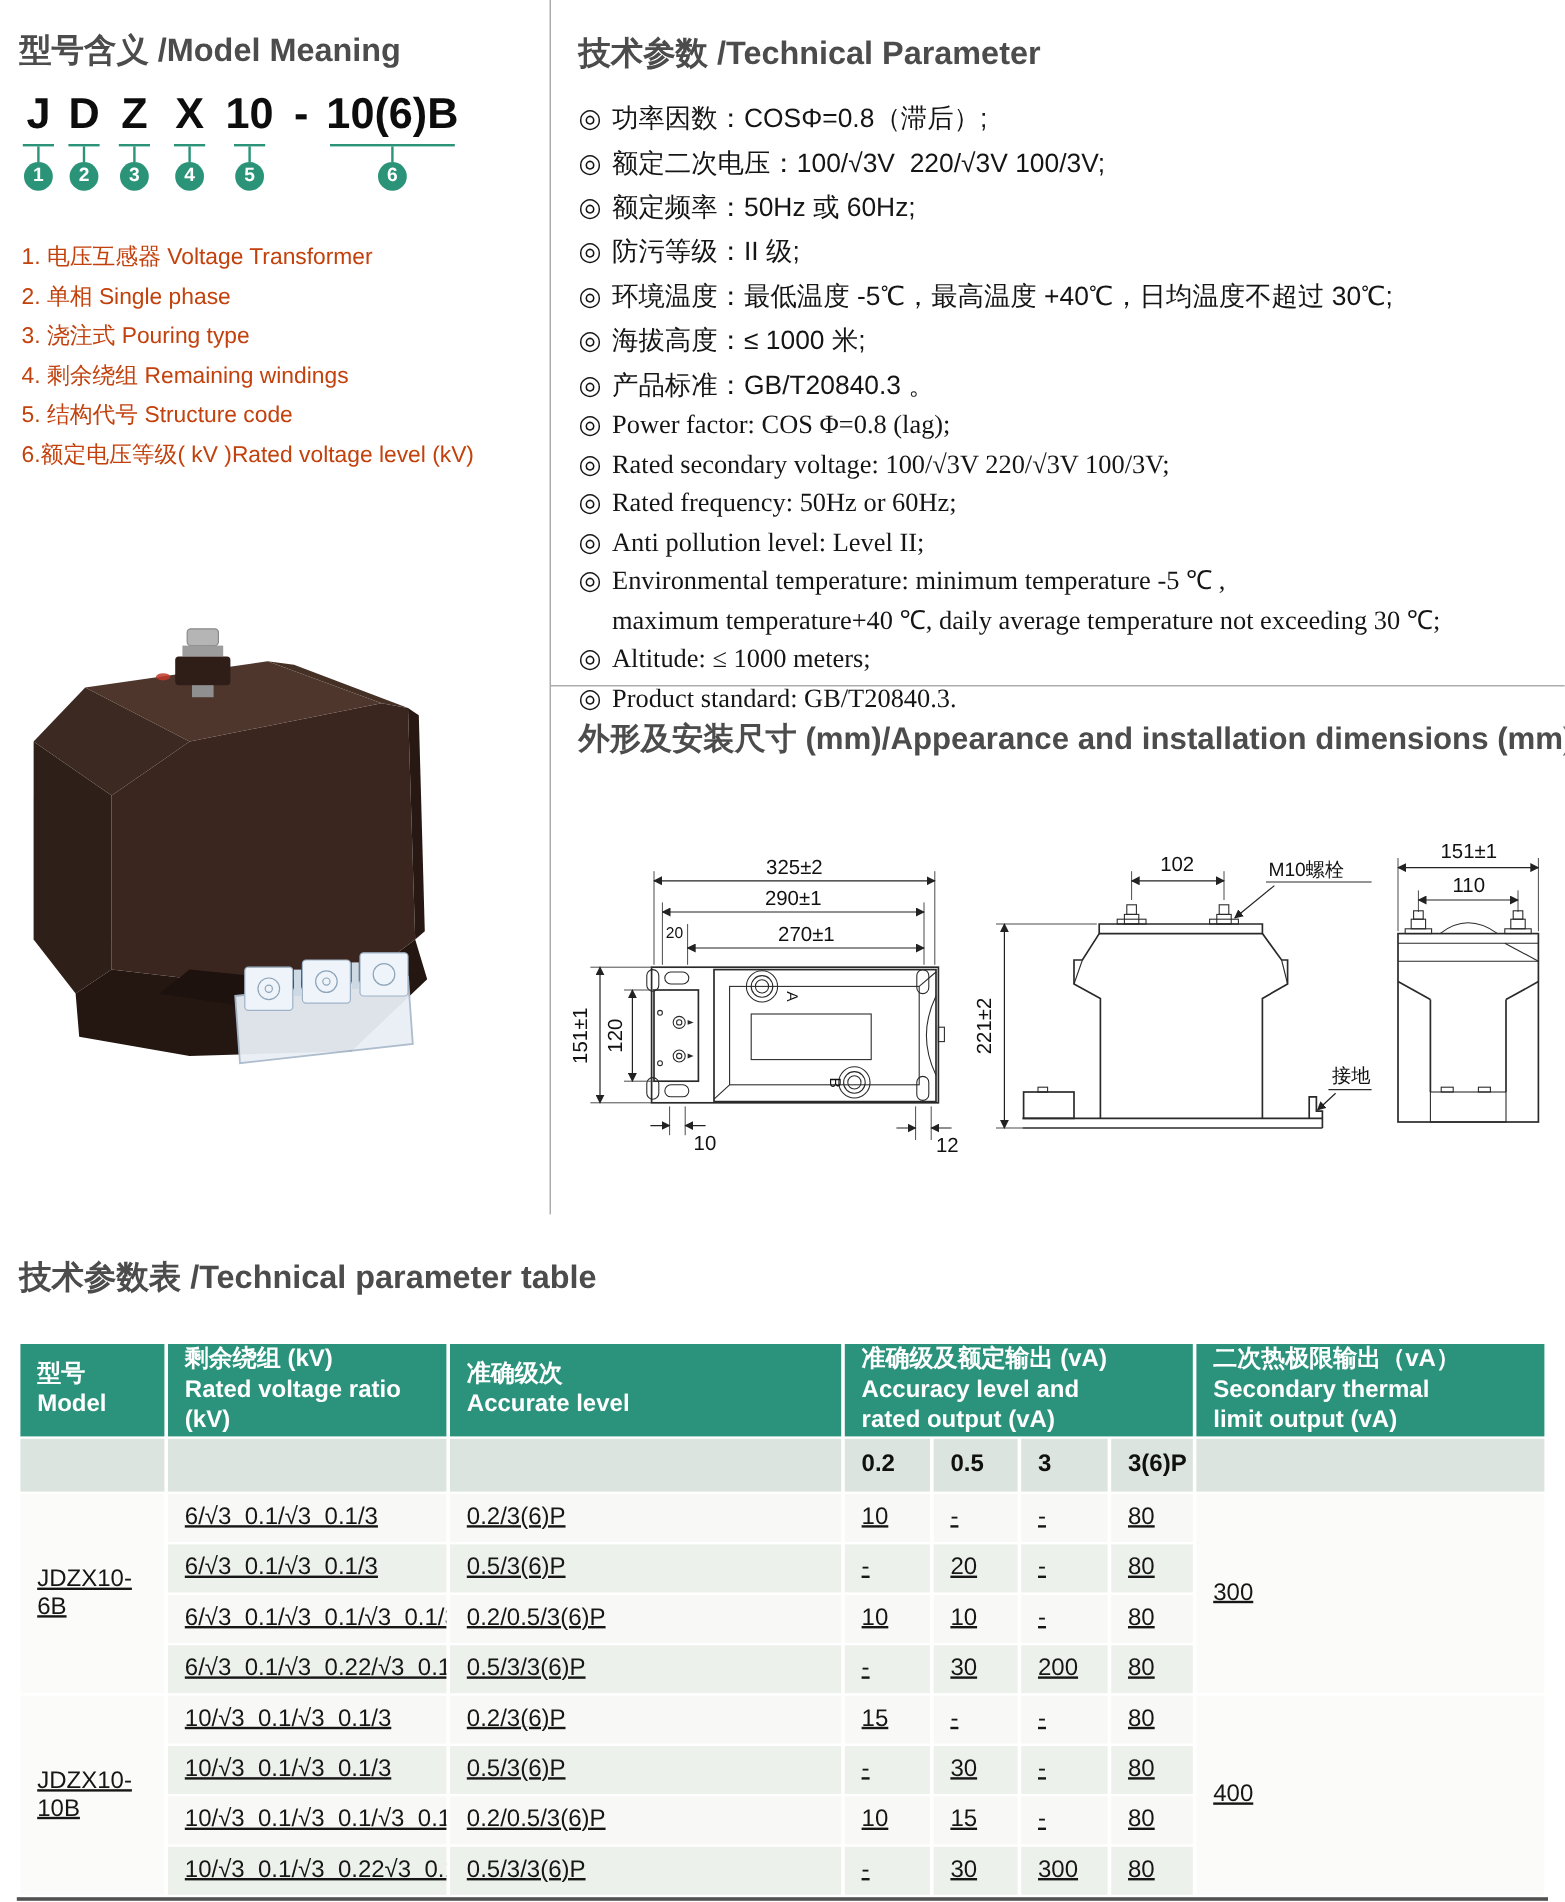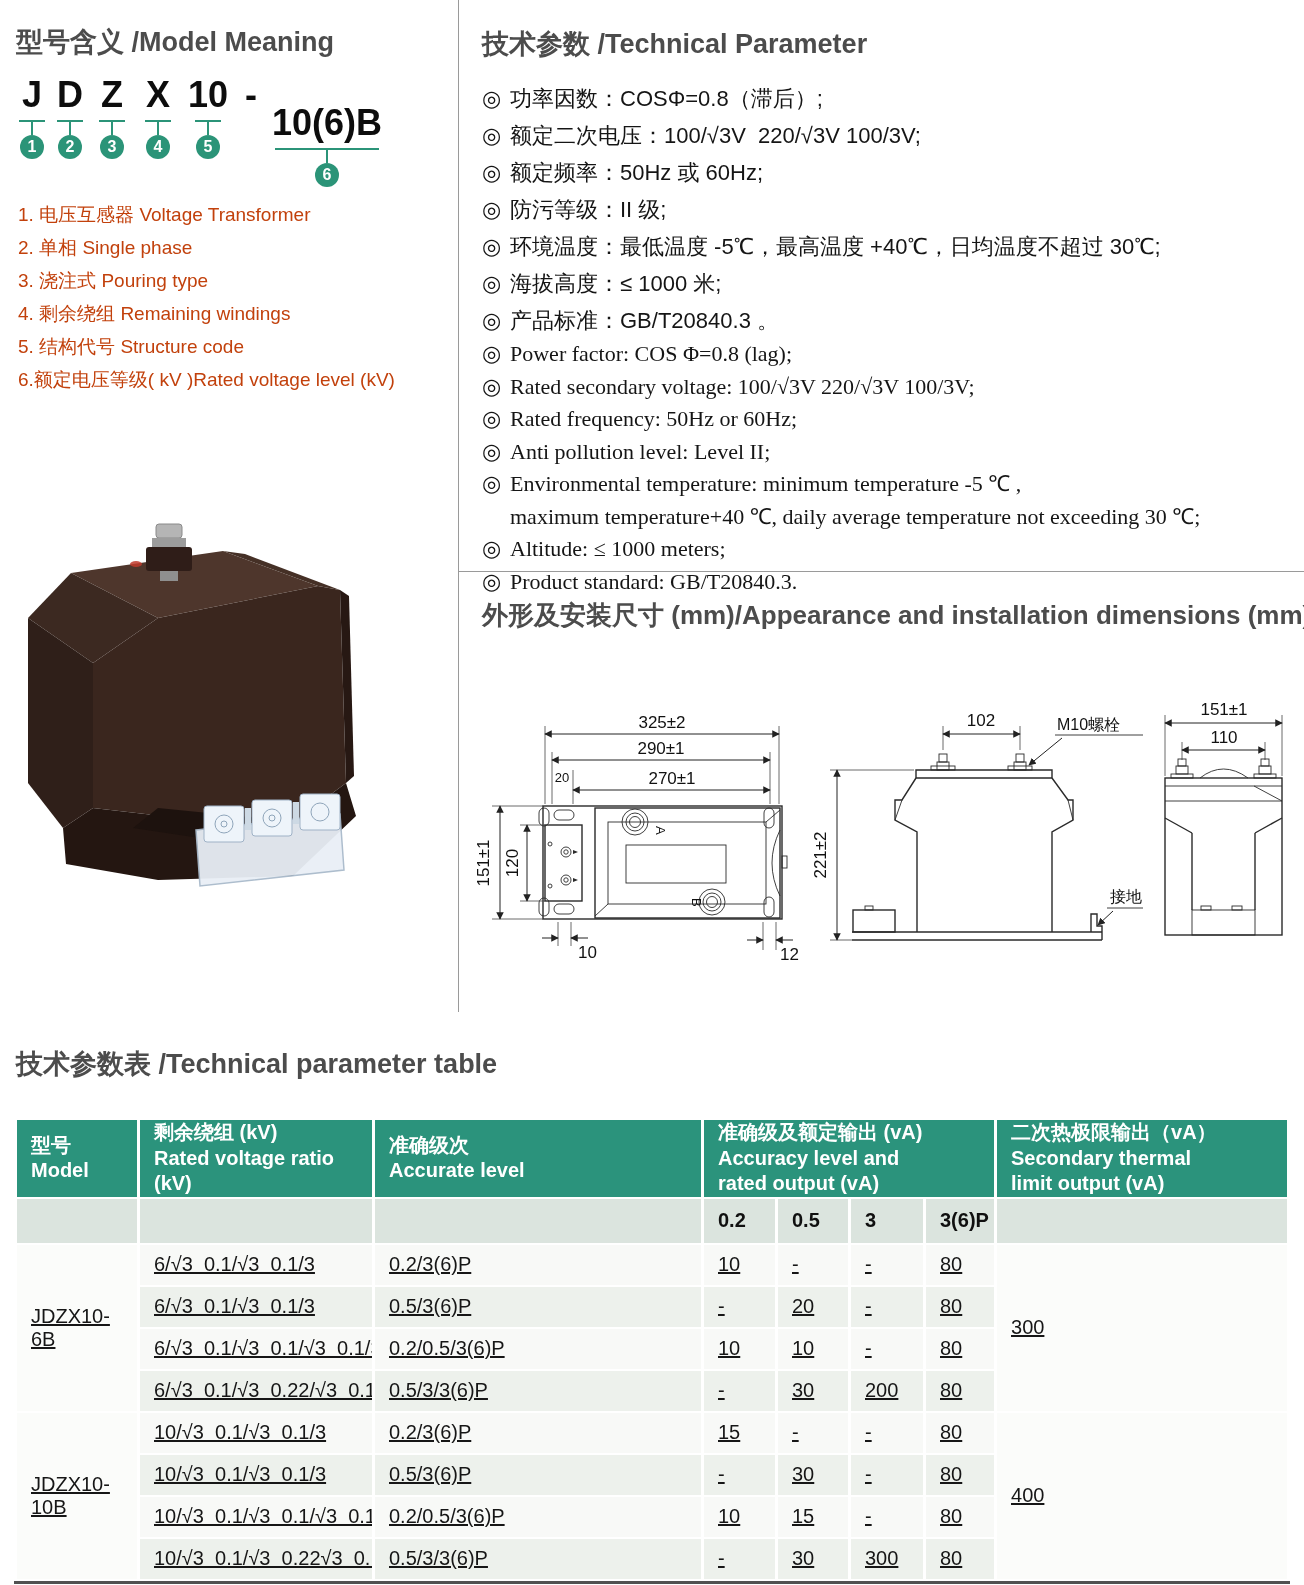--- a/index.html
+++ b/index.html
@@ -90,21 +90,21 @@
       </div>
       <div class="slot" style="width: 52px;">
         <div class="ltr">10</div>
         <div class="tickbar" style="width: 26px;"></div>
         <div class="stem"></div>
         <div class="numc">5</div>
       </div>
       <div class="slot" style="width: 34px;">
         <div class="ltr">-</div>
       </div>
-      <div class="slot" style="width: 118px; margin-top: 28px;">
+      <div class="slot" style="width: 118px;">
         <div class="ltr">10(6)B</div>
         <div class="tickbar" style="width: 104px;"></div>
         <div class="stem"></div>
         <div class="numc">6</div>
       </div>
     </div>
 
   <div id="meaning-list" class="abs" style="left:18px;top:198px"><div>1. 电压互感器 Voltage Transformer</div><div>2. 单相 Single phase</div><div>3. 浇注式 Pouring type</div><div>4. 剩余绕组 Remaining windings</div><div>5. 结构代号 Structure code</div><div>6.额定电压等级( kV )Rated voltage level (kV)</div></div>
 
   <svg class="abs" style="left:8px;top:478px" width="445" height="485" viewBox="0 0 445 485">

